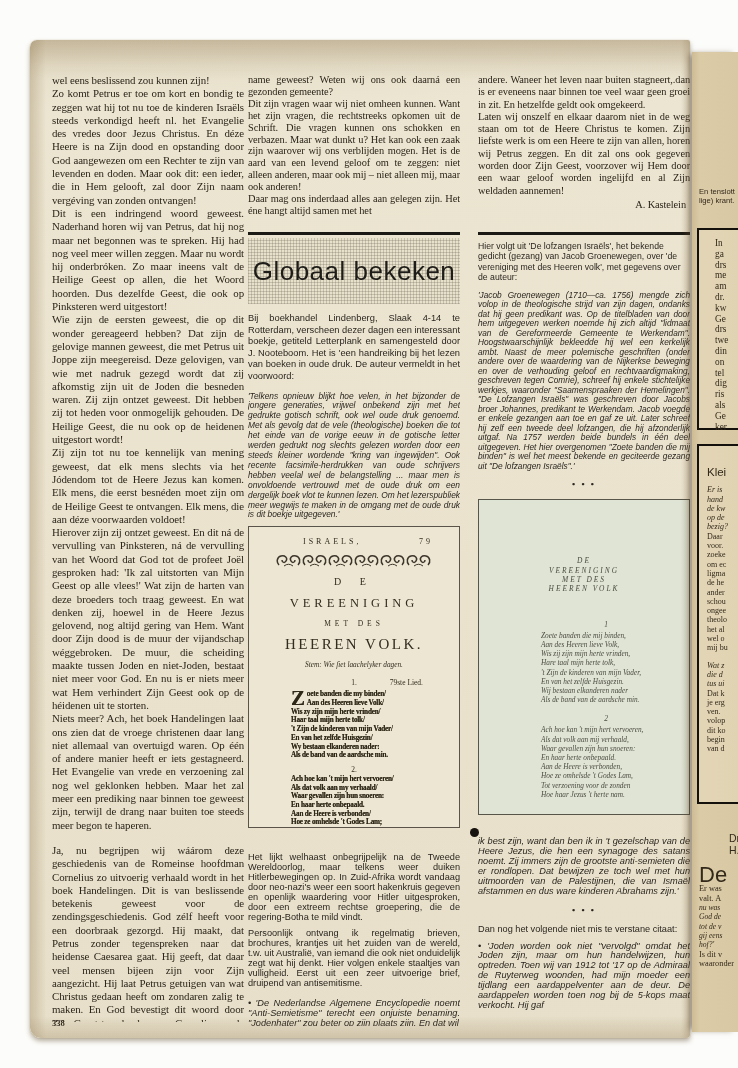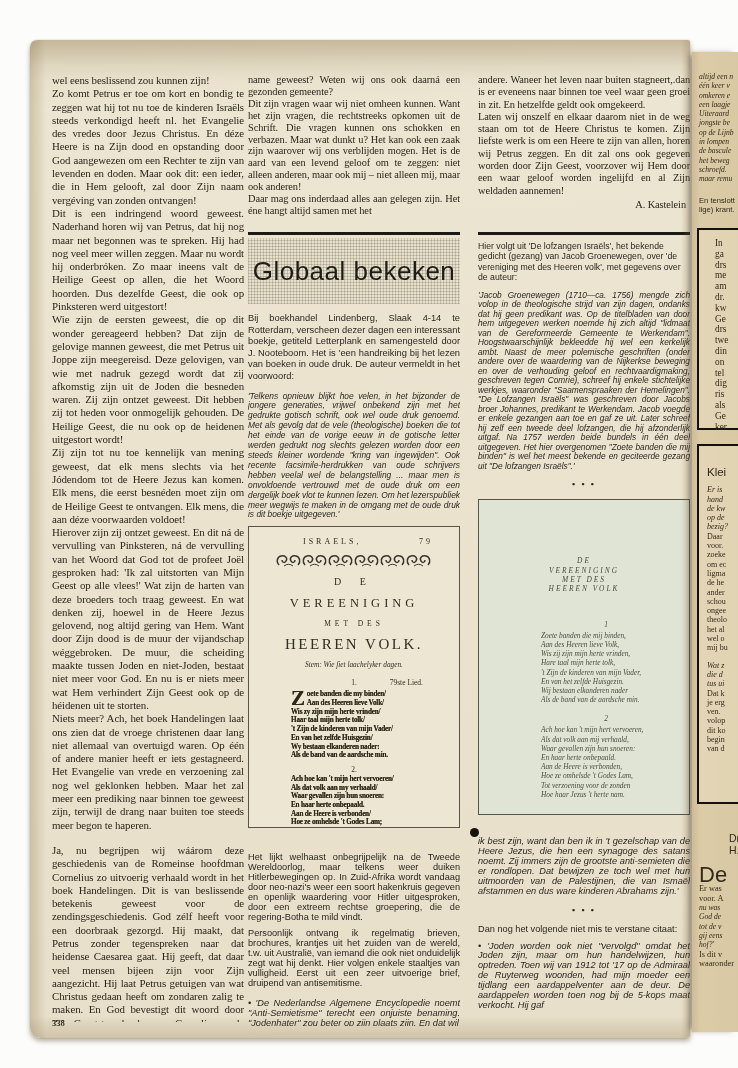--- a/index.html
+++ b/index.html
@@ -100,21 +100,21 @@
   .pagenum{position:absolute;left:22px;top:978px;font-size:8.5px;font-weight:700;color:#2b251b;}
 
   .sliver{
     position:absolute;left:692px;top:52px;width:46px;height:980px;
     background:linear-gradient(90deg,#cdbb94,#dbcba7 8px,#d8c8a3);
     box-shadow:-4px 0 6px -2px rgba(60,42,18,.55);
     overflow:hidden;color:#32291a;
   }
   .sl{position:absolute;left:7px;font-size:7.6px;line-height:9.3px;}
   .sl-top{top:20px;}
-  .sl-ten{top:144px;font-family:"Liberation Sans",sans-serif;font-style:normal;font-size:7.6px;}
+  .sl-ten{top:135px;font-family:"Liberation Sans",sans-serif;font-style:normal;font-size:7.6px;}
   .slbox{position:absolute;left:5px;border:2px solid #14110c;width:78px;box-sizing:border-box;background:rgba(240,232,210,.35);}
   .slbox1{top:176px;height:202px;padding:8px 0 0 16px;font-size:9.3px;line-height:10.8px;}
   .slbox2{top:392px;height:360px;padding:6px 0 0 8px;font-size:8px;line-height:9.3px;}
   .sl-head{font-family:"Liberation Sans",sans-serif;font-size:11.5px;margin:16px 0 8px;}
   .sl-dr{position:absolute;left:7px;top:780px;font-family:"Liberation Sans",sans-serif;font-size:10.5px;padding-left:30px;}
   .sl-de{position:absolute;left:7px;top:810px;font-family:"Liberation Sans",sans-serif;font-size:22px;font-weight:500;}
   .sl-bottom{top:832px;font-size:8.3px;line-height:9.6px;font-style:normal;}
 </style>
 </head>
 <body>
@@ -248,32 +248,20 @@
     <div class="sep">• • •</div>
     <p class="sans j citaat-intro">Dan nog het volgende niet mis te verstane citaat:</p>
     <p class="sans it j citaat">• 'Joden worden ook niet "vervolgd" omdat het Joden zijn, maar om hun handelwijzen, hun optreden. Toen wij van 1912 tot '17 op de Admiraal de Ruyterweg woonden, had mijn moeder een tijdlang een aardappelventer aan de deur. De aardappelen worden toen nog bij de 5-kops maat verkocht. Hij gaf</p>
   </div>
 
   <div class="pagenum">338</div>
   <div class="page-shade"></div>
 </div>
 
 <div class="sliver">
-  <div class="sl sl-top it lines">altijd een n
-één keer v
-omkeren e
-een laagje
-Uiteraard
-jongste be
-op de Lijnb
-in lompen
-de bascule
-het beweg
-schroefd.
-maar remu</div>
   <div class="sl sl-ten lines">En tenslott
 lige) krant.</div>
   <div class="slbox slbox1">
     <div class="lines">In
 ga
 drs
 me
 am
 dr.
 kw
@@ -316,21 +304,21 @@
 je erg
 ven.
 volop
 dit ko
 begin
 van d</div>
   </div>
   <div class="sl-dr">Dr. H.</div>
   <div class="sl-de">De</div>
   <div class="sl sl-bottom lines">Er was
-voor. A</div>
+valt. A</div>
   <div class="sl lines it" style="top:851px;">nu was
 God de
 tot de v
 gij eens
 hof?'</div>
   <div class="sl lines" style="top:898px;font-size:8.3px;">Is dit v
 waaronder</div>
 </div>
 
 </body></html>

